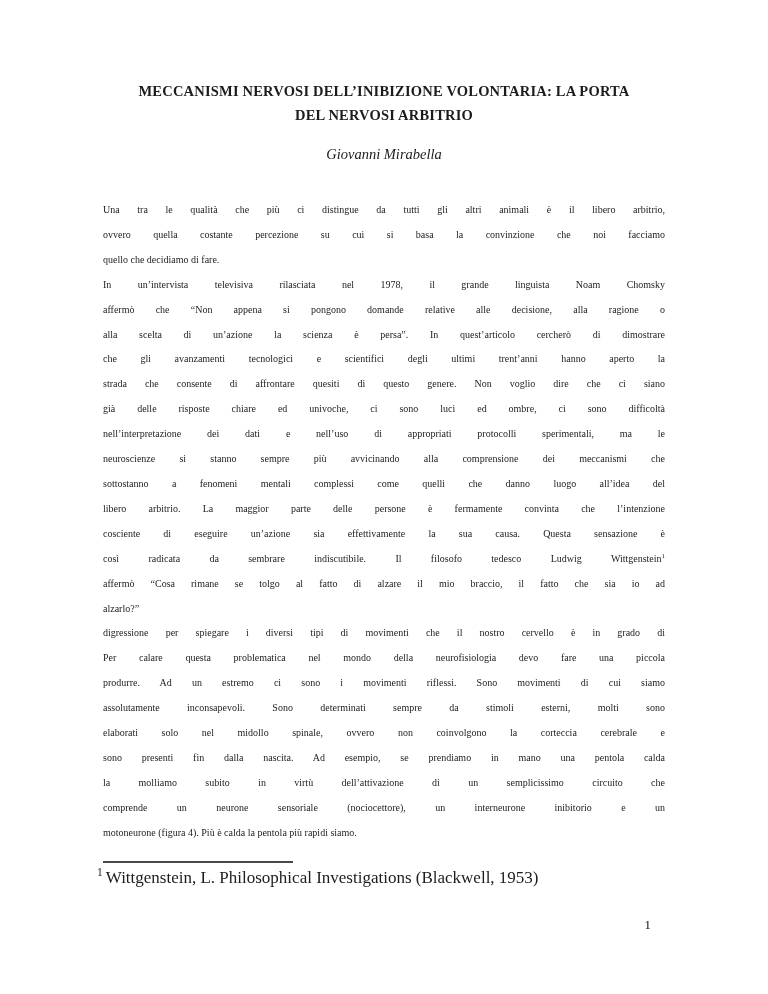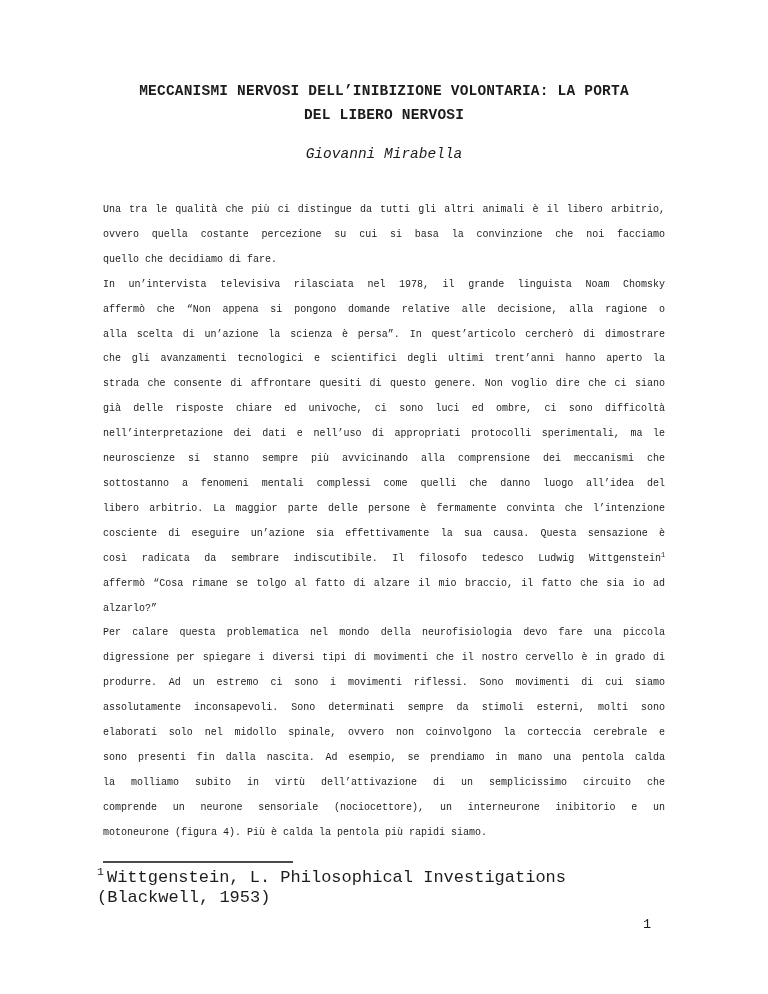--- a/index.html
+++ b/index.html
@@ -5,21 +5,21 @@
   html, body {
     margin: 0;
     padding: 0;
     background: #ffffff;
   }
   .page {
     position: relative;
     width: 672px;
     height: 994px;
     background: #ffffff;
-    font-family: Liberation Mono, monospace;
+    font-family: Liberation Serif, serif;
     color: #1c1c1c;
     overflow: hidden;
   }
   .doc-header {
     position: absolute;
     left: 103px;
     top: 80px;
     width: 562px;
     text-align: center;
   }
@@ -86,21 +86,21 @@
   }
 </style>
 </head>
 <body>
 
 <div class="page">
 
   <header class="doc-header">
     <h1 class="title">
       <span class="title-line">MECCANISMI NERVOSI DELL’INIBIZIONE VOLONTARIA: LA PORTA</span>
-      <span class="title-line">DEL LIBERO NERVOSI</span>
+      <span class="title-line">DEL NERVOSI ARBITRIO</span>
     </h1>
     <div class="author">Giovanni Mirabella</div>
   </header>
 
   <main class="body-text" id="body-text">
       <div class="para">
         <div class="bline">Una tra le qualità che più ci distingue da tutti gli altri animali è il libero arbitrio,</div>
         <div class="bline">ovvero quella costante percezione su cui si basa la convinzione che noi facciamo</div>
         <div class="bline plast">quello che decidiamo di fare.</div>
       </div>
@@ -114,22 +114,22 @@
         <div class="bline">nell’interpretazione dei dati e nell’uso di appropriati protocolli sperimentali, ma le</div>
         <div class="bline">neuroscienze si stanno sempre più avvicinando alla comprensione dei meccanismi che</div>
         <div class="bline">sottostanno a fenomeni mentali complessi come quelli che danno luogo all’idea del</div>
         <div class="bline">libero arbitrio. La maggior parte delle persone è fermamente convinta che l’intenzione</div>
         <div class="bline">cosciente di eseguire un’azione sia effettivamente la sua causa. Questa sensazione è</div>
         <div class="bline">così radicata da sembrare indiscutibile. Il filosofo tedesco Ludwig Wittgenstein<sup>1</sup></div>
         <div class="bline">affermò “Cosa rimane se tolgo al fatto di alzare il mio braccio, il fatto che sia io ad</div>
         <div class="bline plast">alzarlo?”</div>
       </div>
       <div class="para">
+        <div class="bline">digressione per spiegare i diversi tipi di movimenti che il nostro cervello è in grado di</div>
         <div class="bline">Per calare questa problematica nel mondo della neurofisiologia devo fare una piccola</div>
-        <div class="bline">digressione per spiegare i diversi tipi di movimenti che il nostro cervello è in grado di</div>
         <div class="bline">produrre. Ad un estremo ci sono i movimenti riflessi. Sono movimenti di cui siamo</div>
         <div class="bline">assolutamente inconsapevoli. Sono determinati sempre da stimoli esterni, molti sono</div>
         <div class="bline">elaborati solo nel midollo spinale, ovvero non coinvolgono la corteccia cerebrale e</div>
         <div class="bline">sono presenti fin dalla nascita. Ad esempio, se prendiamo in mano una pentola calda</div>
         <div class="bline">la molliamo subito in virtù dell’attivazione di un semplicissimo circuito che</div>
         <div class="bline">comprende un neurone sensoriale (nociocettore), un interneurone inibitorio e un</div>
         <div class="bline plast">motoneurone (figura 4). Più è calda la pentola più rapidi siamo.</div>
       </div>
     </main>
 

